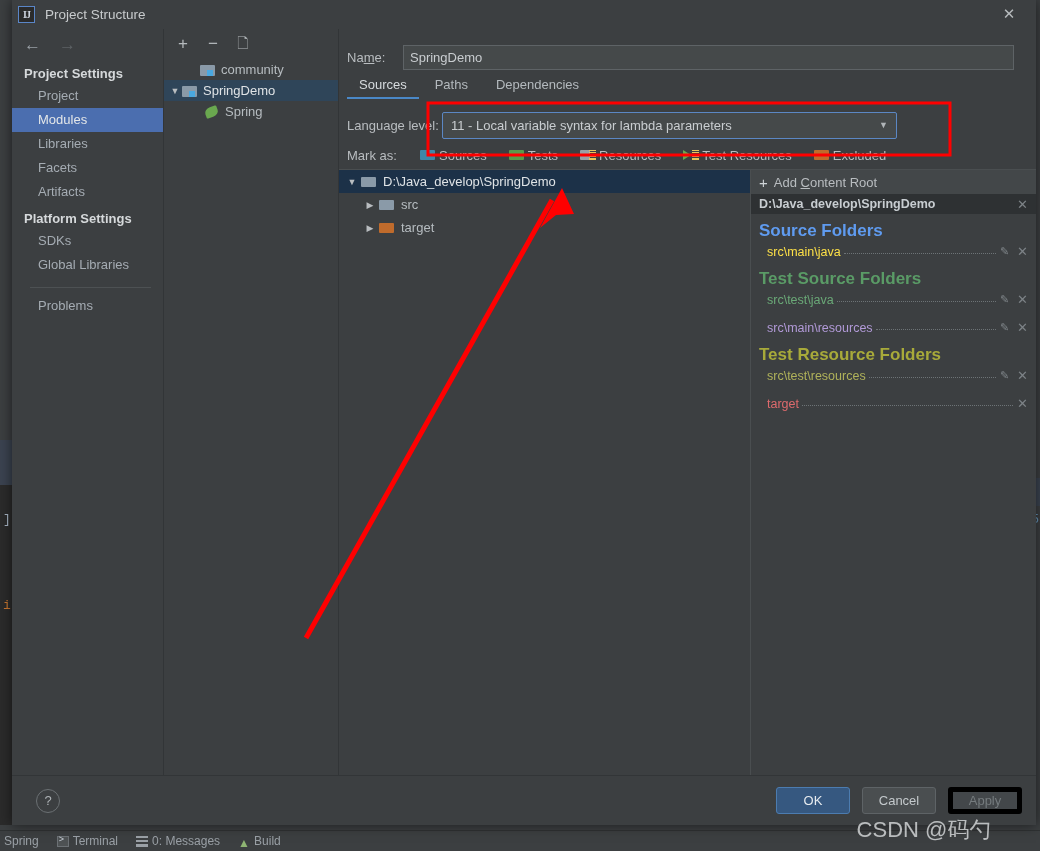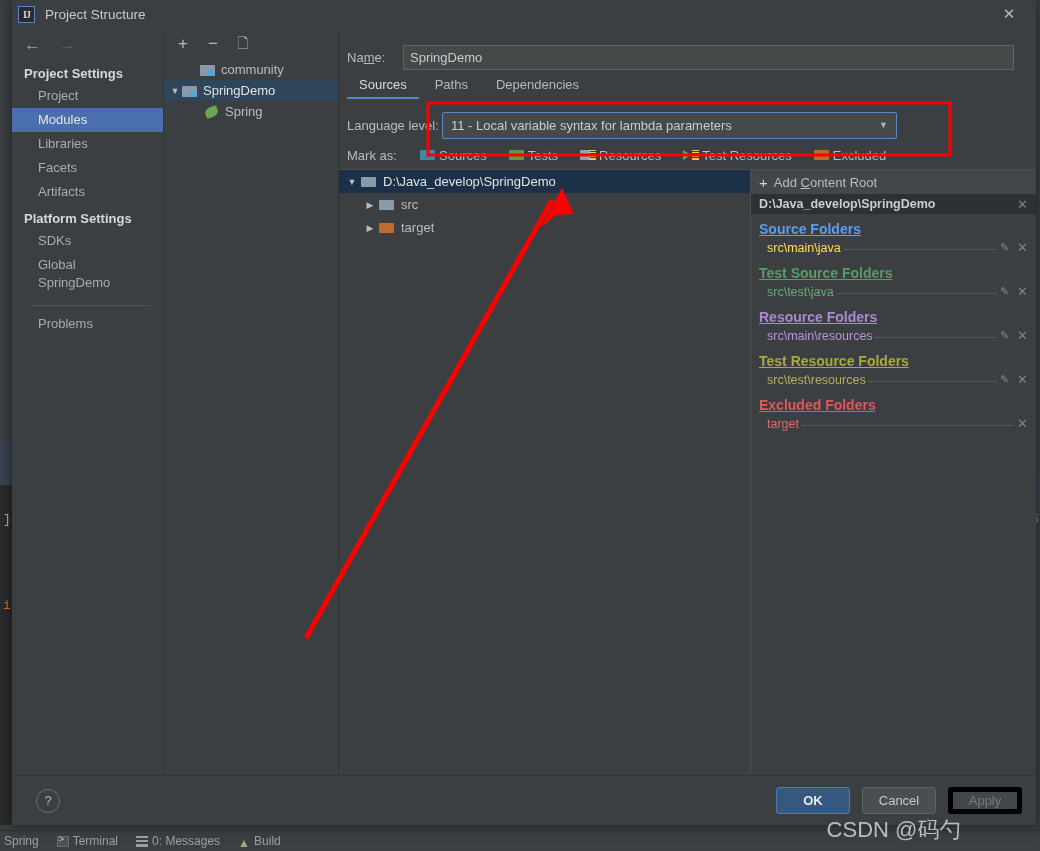--- a/index.html
+++ b/index.html
@@ -186,49 +186,49 @@
   #add-root .plus { color:#cfd4d7; font-size:15px; line-height:1; }
   #add-root u { text-decoration:underline; }
   #root-path-bar {
     height:20px; background:#2e3133; display:flex; align-items:center;
     padding:0 8px; justify-content:space-between;
   }
   #root-path-text { font-weight:bold; color:#c8cdd1; font-size:12.5px; }
   .xbtn { color:#7d8387; font-size:13px; cursor:pointer; }
   .pen { color:#7d8387; font-size:11px; cursor:pointer; margin-right:8px; }
   .fgroup { padding:7px 0 0 8px; }
-  .fgroup-title { font-weight:bold; font-size:14px;text-decoration:underline; }
+  .fgroup-title { font-weight:bold; font-size:17px; }
   .fitem { display:flex; align-items:center; font-size:12.5px; padding:3px 8px 3px 8px; }
   .fitem .nm { white-space:nowrap; }
   .fitem .dots { flex:1; border-bottom:1px dotted #6d7376; margin:0 4px 3px 3px; height:8px; }
 
   
   #footer {
     height:50px; flex:0 0 50px; border-top:1px solid #323537;
     display:flex; align-items:center; padding:0 14px 0 14px; position:relative;
   }
   #help-btn {
     width:24px; height:24px; border-radius:50%; border:1px solid #6b7073;
     color:#aeb3b6; font-size:13px; display:flex; align-items:center; justify-content:center;
     cursor:pointer; margin-left:10px;
   }
   #btns { margin-left:auto; display:flex; gap:12px; }
   .dbtn {
     min-width:74px; height:27px; border-radius:3px; font-size:13px;
     display:flex; align-items:center; justify-content:center; cursor:pointer;
     font-family:"Liberation Sans", sans-serif;
   }
-  .dbtn.primary { background:#365880; border:1px solid #4c7cb0; color:#e6ebef; font-weight:bold; }
+  .dbtn.primary { background:#365880; border:1px solid #4c7cb0; color:#e6ebef; font-weight:normal; }
   .dbtn.normal { background:#4a4e50; border:1px solid #5e6366; color:#c4c9cc; }
   .dbtn.disabled { background:#43474a; border:5px solid #000000; color:#757b7e; }
 
   
   #annot { position:absolute; inset:0; pointer-events:none; }
   #watermark {
-    position:absolute; left:894px; top:815px; color:rgba(235,238,240,.72);
+    position:absolute; left:924px; top:815px; color:rgba(235,238,240,.72);
     font-size:22px; font-family:"Liberation Sans", sans-serif; white-space:nowrap;
     transform:translate(-50%,0);
   }
 </style>
 </head>
 <body>
 
 <div id="ide-bg">
   <div id="ide-editor-strip"></div>
   <div id="ide-left-accent1"></div>
@@ -276,21 +276,21 @@
 
       <div class="sb-group">Project Settings</div>
       <div class="sb-link">Project</div>
       <div class="sb-link selected">Modules</div>
       <div class="sb-link">Libraries</div>
       <div class="sb-link">Facets</div>
       <div class="sb-link">Artifacts</div>
 
       <div class="sb-group">Platform Settings</div>
       <div class="sb-link">SDKs</div>
-      <div class="sb-link">Global SpringDemo</div>
+      <div class="sb-link">Global Libraries</div>
 
       <div id="sb-divider"></div>
       <div class="sb-link">Problems</div>
     </div>
 
     <div id="modules-panel">
       <div id="mod-toolbar">
         <span class="tb-btn">+</span>
         <span class="tb-btn">−</span>
         <span class="tb-btn copy">🗋</span>
@@ -427,41 +427,39 @@
             <div class="fgroup-title" style="color:#5a9b66">Test Source Folders</div>
             <div class="fitem">
               <span class="nm" style="color:#6aa877">src\test\java</span>
               <span class="dots"></span>
               <span class="pen">✎</span>
               <span class="xbtn">✕</span>
             </div>
           </div>
 
           <div class="fgroup">
-            <div class="fgroup-title" style="color:#a98bd4">Resource Folders</div>
             <div class="fitem">
               <span class="nm" style="color:#b29ad8">src\main\resources</span>
               <span class="dots"></span>
               <span class="pen">✎</span>
               <span class="xbtn">✕</span>
             </div>
           </div>
 
           <div class="fgroup">
             <div class="fgroup-title" style="color:#a8aa3a">Test Resource Folders</div>
             <div class="fitem">
               <span class="nm" style="color:#b0b25a">src\test\resources</span>
               <span class="dots"></span>
               <span class="pen">✎</span>
               <span class="xbtn">✕</span>
             </div>
           </div>
 
           <div class="fgroup">
-            <div class="fgroup-title" style="color:#e0575b">Excluded Folders</div>
             <div class="fitem">
               <span class="nm" style="color:#de6a6d">target</span>
               <span class="dots"></span>
               <span class="xbtn">✕</span>
             </div>
           </div>
         </div>
 
       </div>
     </div>

